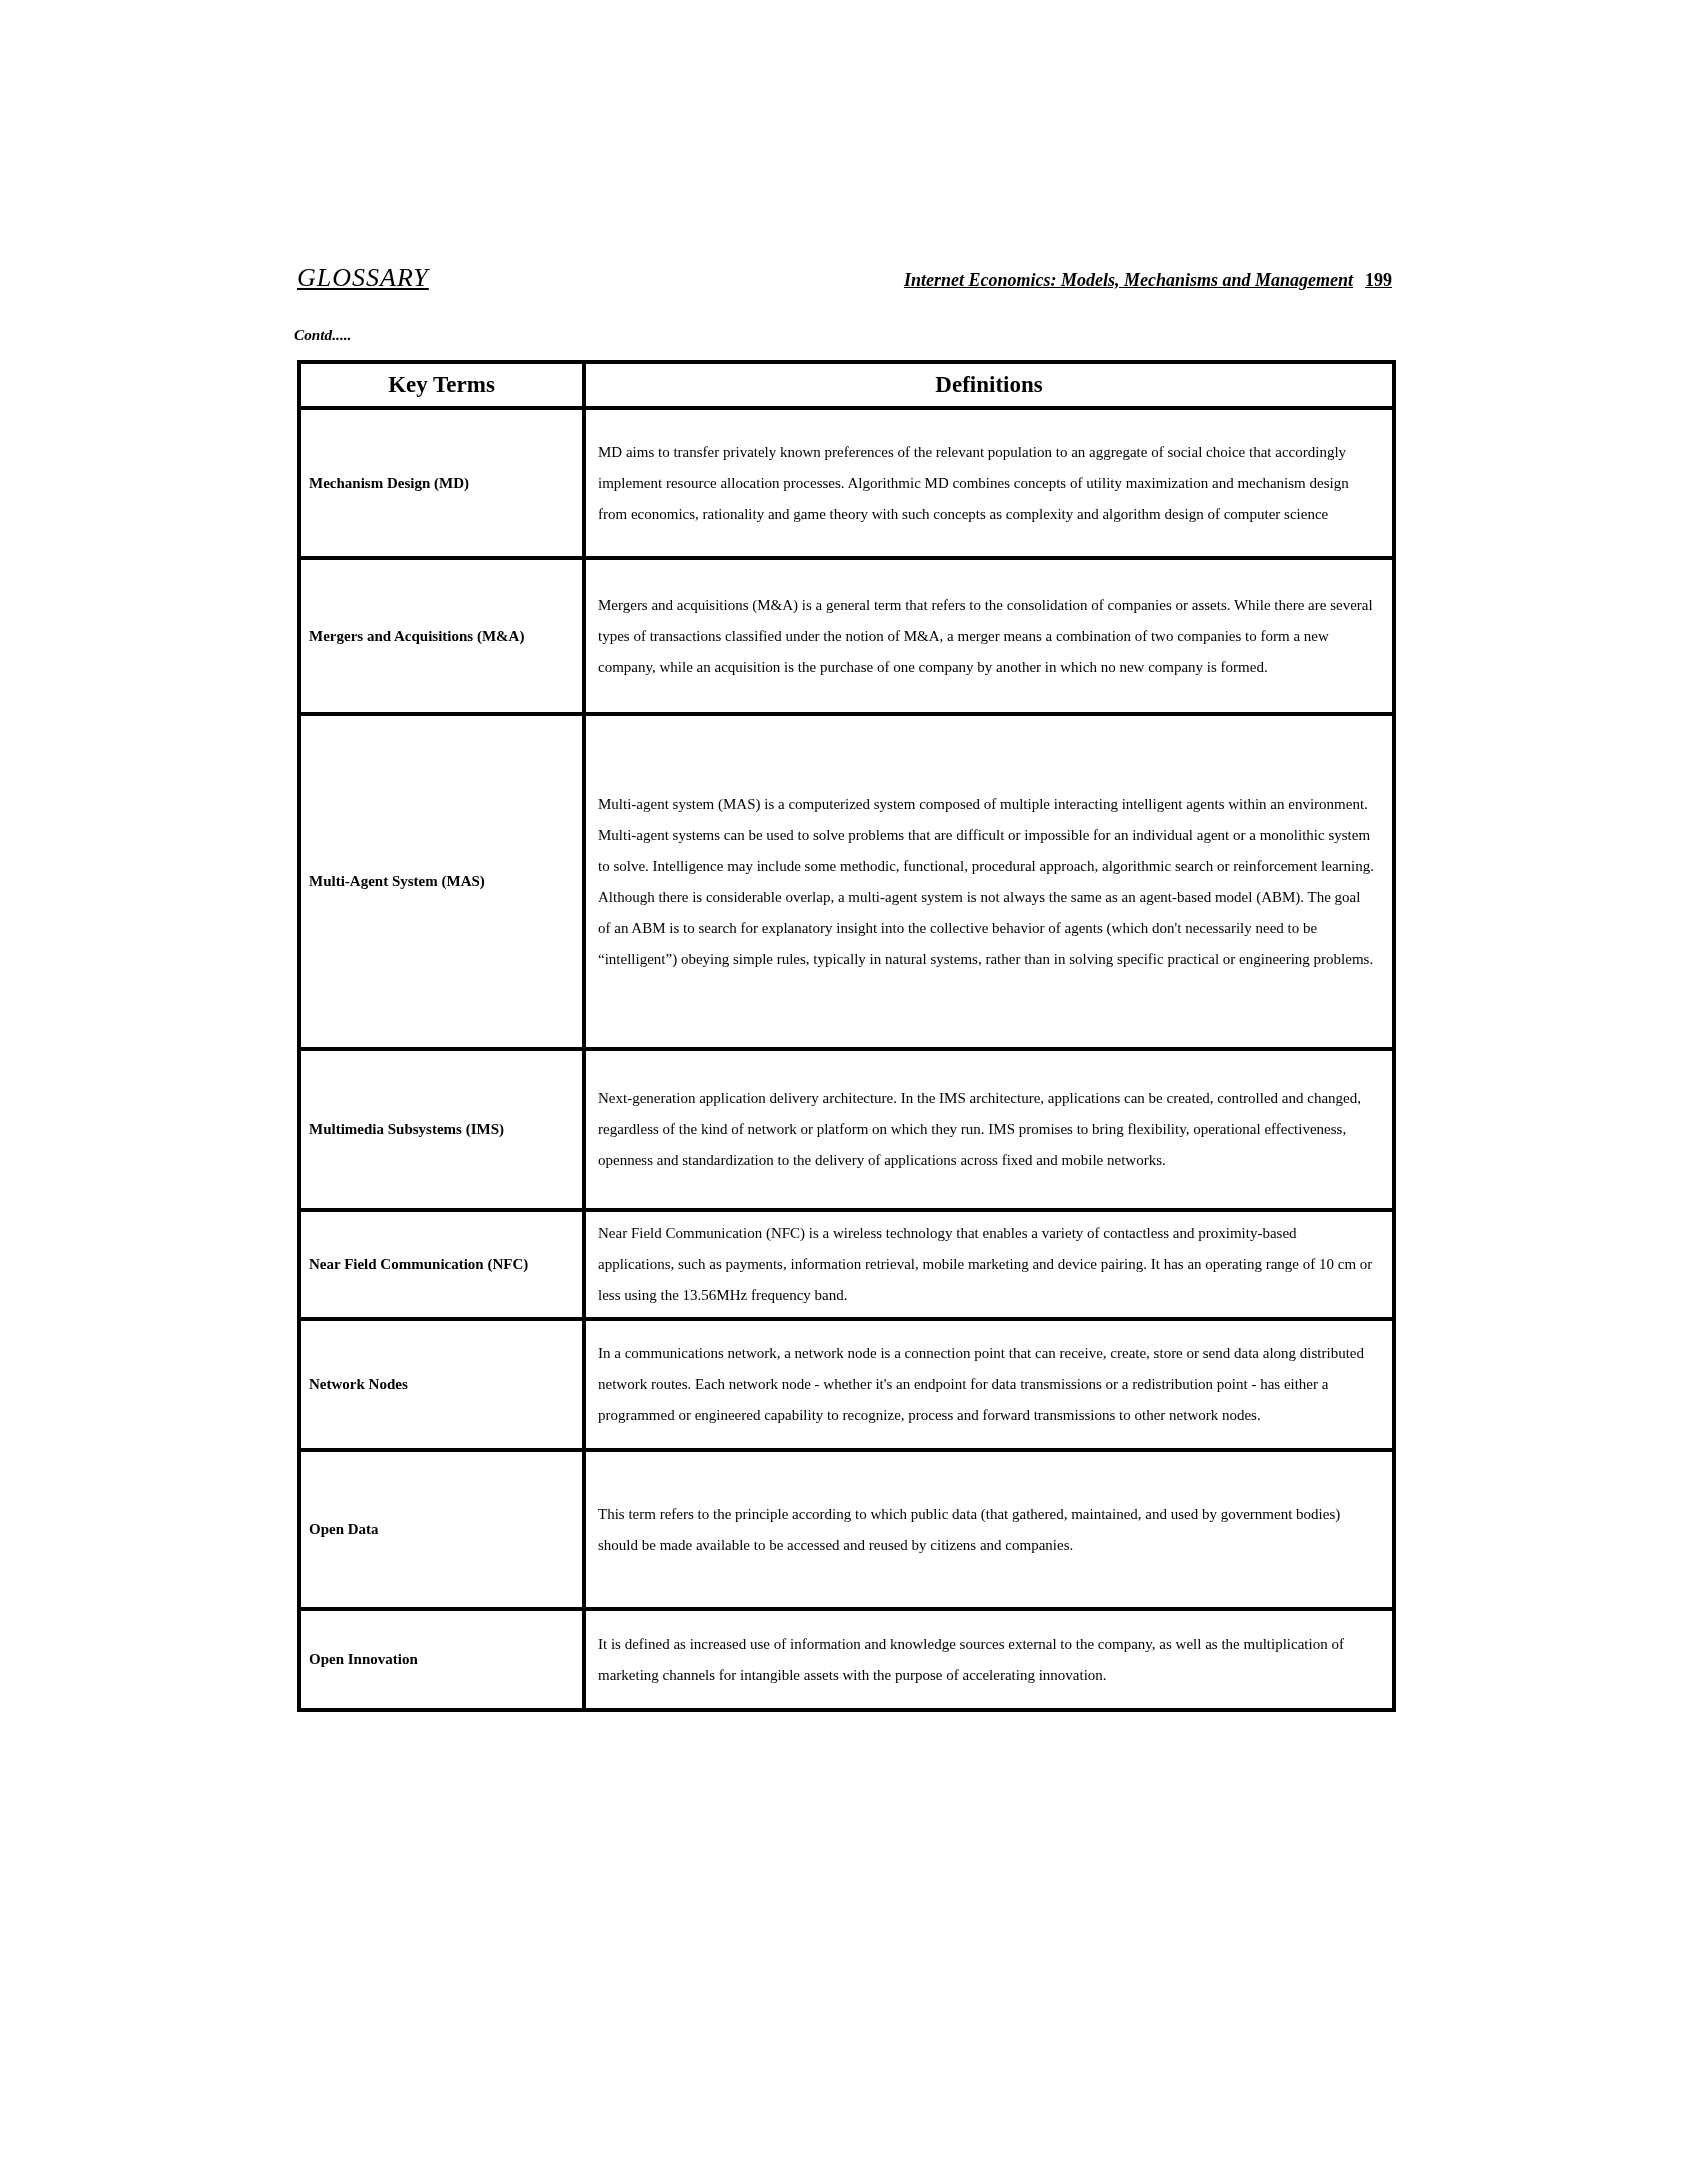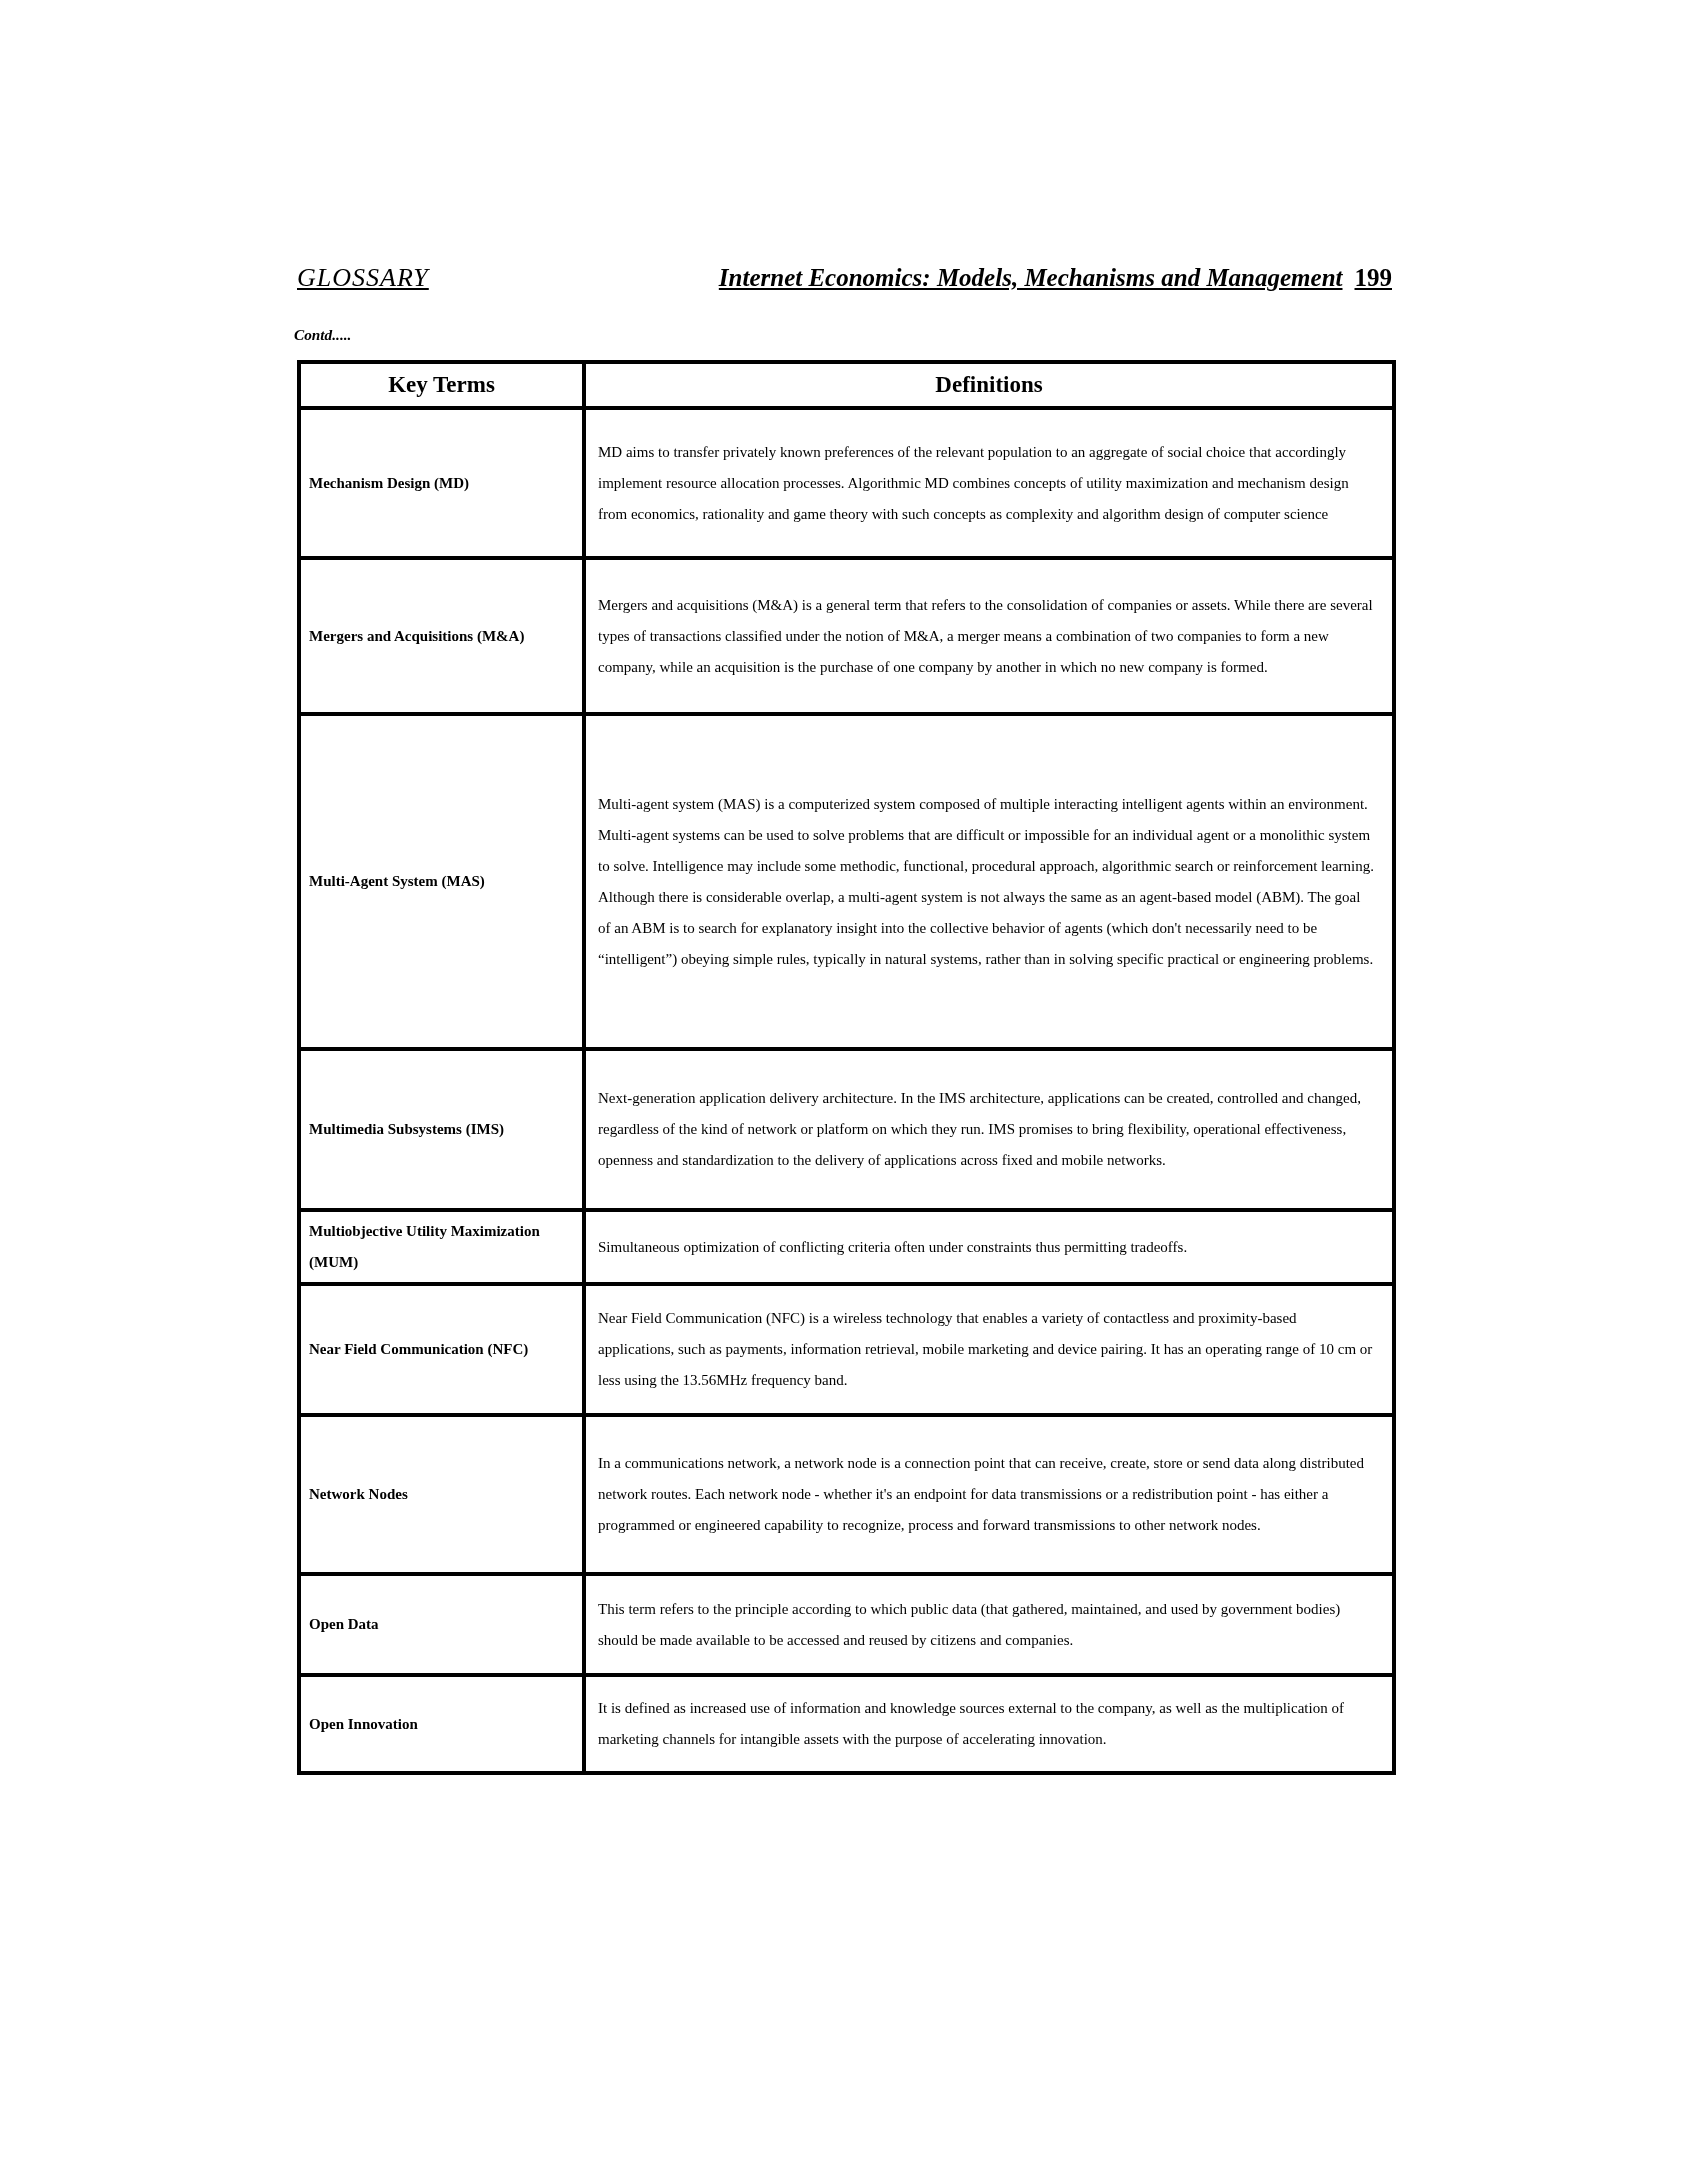--- a/index.html
+++ b/index.html
@@ -23,21 +23,21 @@
     justify-content: space-between;
     align-items: baseline;
     text-decoration: underline;
   }
   .glossary-label {
     font-style: italic;
     font-size: 26px;
     letter-spacing: 1px;
   }
   .header-right {
-    font-size: 25px;
+    font-size: 18px;
     white-space: nowrap;
   }
   .book-title {
     font-weight: bold;
     font-style: italic;
   }
   .page-number {
     font-weight: bold;
     margin-left: 12px;
   }
@@ -128,24 +128,20 @@
       </tr>
       <tr>
         <td class="term">Multi-Agent System (MAS)</td>
         <td class="def">Multi-agent system (MAS) is a computerized system composed of multiple interacting intelligent agents within an environment. Multi-agent systems can be used to solve problems that are difficult or impossible for an individual agent or a monolithic system to solve. Intelligence may include some methodic, functional, procedural approach, algorithmic search or reinforcement learning. Although there is considerable overlap, a multi-agent system is not always the same as an agent-based model (ABM). The goal of an ABM is to search for explanatory insight into the collective behavior of agents (which don't necessarily need to be “intelligent”) obeying simple rules, typically in natural systems, rather than in solving specific practical or engineering problems.</td>
       </tr>
       <tr>
         <td class="term">Multimedia Subsystems (IMS)</td>
         <td class="def">Next-generation application delivery architecture. In the IMS architecture, applications can be created, controlled and changed, regardless of the kind of network or platform on which they run. IMS promises to bring flexibility, operational effectiveness, openness and standardization to the delivery of applications across fixed and mobile networks.</td>
       </tr>
       <tr>
-        <td class="term">Multiobjective Utility Maximization (MUM)</td>
-        <td class="def">Simultaneous optimization of conflicting criteria often under constraints thus permitting tradeoffs.</td>
-      </tr>
-      <tr>
         <td class="term">Near Field Communication (NFC)</td>
         <td class="def">Near Field Communication (NFC) is a wireless technology that enables a variety of contactless and proximity-based applications, such as payments, information retrieval, mobile marketing and device pairing. It has an operating range of 10 cm or less using the 13.56MHz frequency band.</td>
       </tr>
       <tr>
         <td class="term">Network Nodes</td>
         <td class="def">In a communications network, a network node is a connection point that can receive, create, store or send data along distributed network routes. Each network node - whether it's an endpoint for data transmissions or a redistribution point - has either a programmed or engineered capability to recognize, process and forward transmissions to other network nodes.</td>
       </tr>
       <tr>
         <td class="term">Open Data</td>
         <td class="def">This term refers to the principle according to which public data (that gathered, maintained, and used by government bodies) should be made available to be accessed and reused by citizens and companies.</td>

